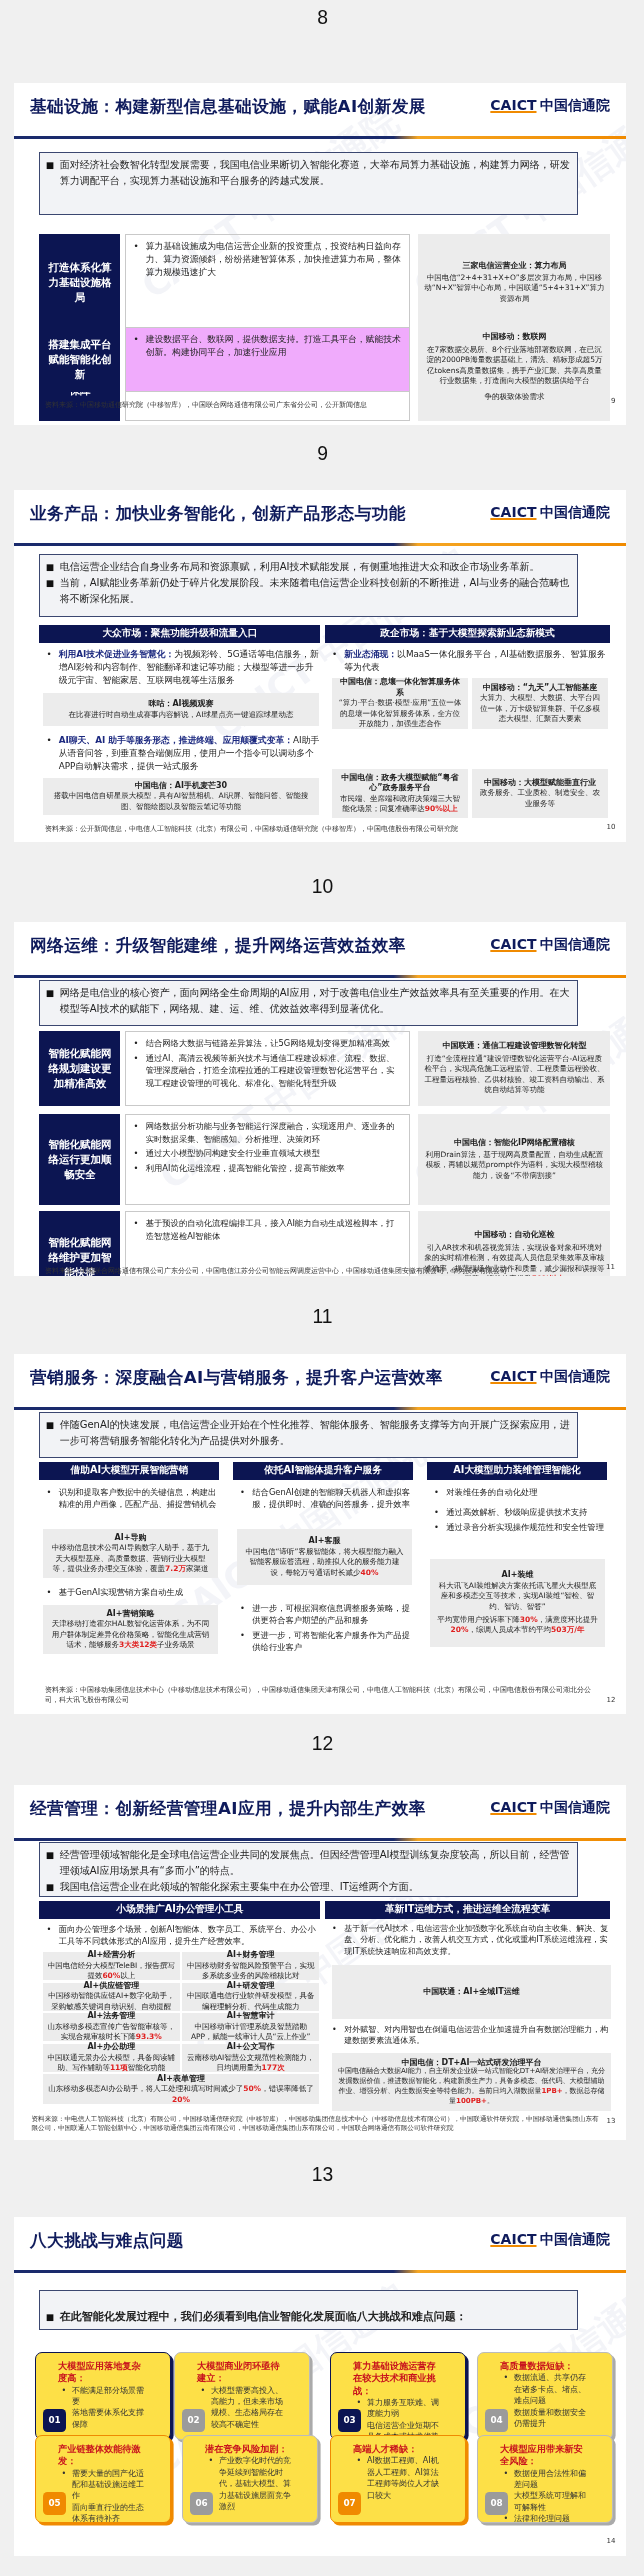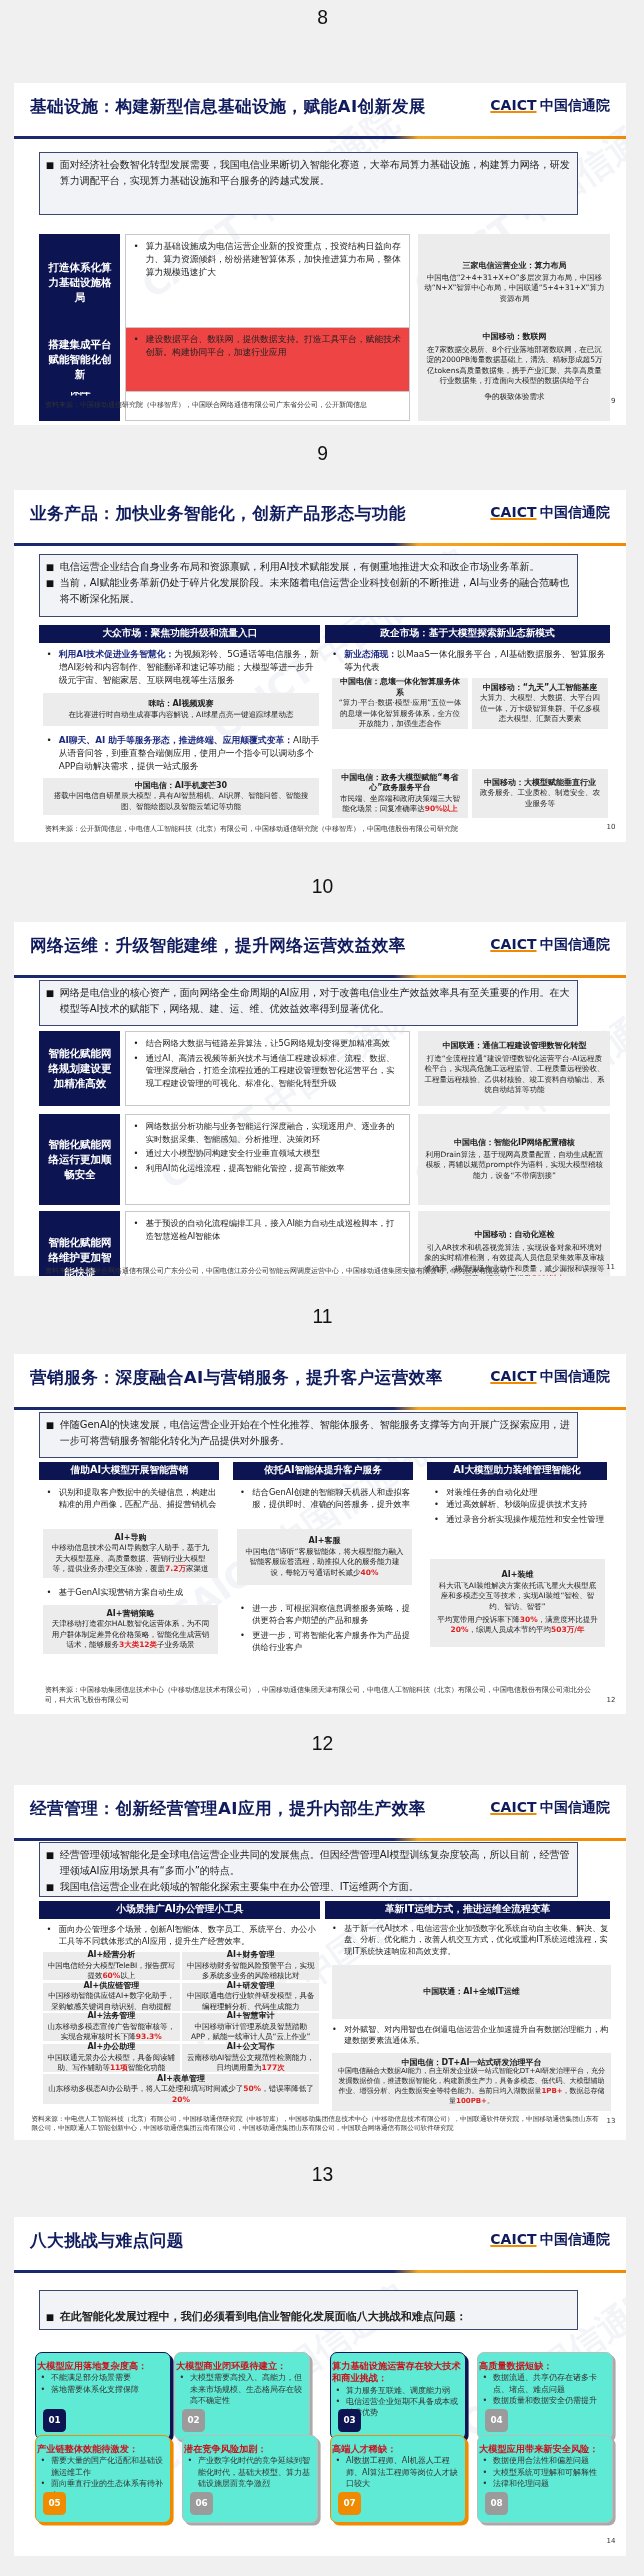--- a/index.html
+++ b/index.html
@@ -24,21 +24,21 @@
 .red{color:#e02020;font-weight:bold}
 .src{position:absolute;left:31px;font-size:7px;color:#333;line-height:9.7px}
 .snum{position:absolute;right:10.5px;font-size:7px;color:#333}
 .colhead{position:absolute;height:17.5px;background:#0c1552;color:#fff;font-weight:bold;font-size:9.7px;display:flex;align-items:center;justify-content:center}
 .bul{position:absolute;font-size:8.8px;line-height:13px;padding-left:19.3px}
 .bul .bp{position:relative}
 .bul .bp::before{content:"•";position:absolute;left:-12.3px}
 .bul .hl{color:#1d2a80;font-weight:bold}
 .gbox{position:absolute;background:#ececec;font-size:7.5px;line-height:10.5px;text-align:center;padding:3.5px 5.3px;display:flex;flex-direction:column;justify-content:center}
 .gbox b{display:block;font-size:8px}
-.card{position:absolute;width:136px;height:88px;border-radius:7px;background:#5eead4;padding:7px 1px;font-size:8px;line-height:11.4px}
+.card{position:absolute;width:136px;height:88px;border-radius:7px;background:#fde047;padding:7px 22px;font-size:8px;line-height:11.4px}
 .card.navy{border:1.8px solid #0c1552;box-shadow:2.6px 2.6px 0 #0c1552}
 .card.gray{border:1.3px solid #bbb;box-shadow:2.6px 2.6px 0 #aaa}
 .card.orange{border:1.3px solid #f08a00;box-shadow:2.6px 2.6px 0 #f08a00}
 .card .ct{color:#c8141e;font-weight:bold;font-size:9.2px;line-height:12.3px}
 .card ul{list-style:none;padding-left:14px;color:#333}
 .card li{position:relative}
 .card li::before{content:"•";position:absolute;left:-10.5px}
 .badge{position:absolute;left:7px;bottom:7px;width:23px;height:23px;border-radius:4.4px;color:#fff;font-size:8.8px;font-weight:bold;display:flex;align-items:center;justify-content:center}
 .badge.navy{background:#0c1552}.badge.gray{background:#9b9b9b}.badge.orange{background:#f08a00}
 .wm{position:absolute;font-size:35px;font-weight:bold;color:rgba(160,170,200,0.13);transform:rotate(-35deg);pointer-events:none;white-space:nowrap}
@@ -82,21 +82,21 @@
         <span>依托800G、C6T+L6T、OXC、运力地图等技术，实现最大单纤96T超大容量，超核算力圈1ms-核心算力圈2ms-边缘算力圈3ms可达和互联互通，满足毫秒必争的极致体验需求</span>
       </div>
   </div>
   <div class="row" style="top:312px;height:0"></div>
   <div class="row" style="top:264px;height:0"></div>
 </div>
 
 <div class="slide" style="top:327px;height:98px;background:transparent">
   <div class="row" style="top:0;height:65px;left:25.4px">
     <div class="rlabel">搭建集成平台赋能智能化创新</div>
-    <div class="rbody" style="background:#ef4444">
+    <div class="rbody" style="background:#f0abfc">
         <ul>
           <li>建设数据平台、数联网，提供数据支持。打造工具平台，赋能技术创新。构建协同平台，加速行业应用</li>
         </ul>
       </div>
     <div class="rcase">
         <b>中国移动：数联网</b>
         <span>在7家数据交易所、8个行业落地部署数联网，在已沉淀的2000PB海量数据基础上，清洗、精标形成超5万亿tokens高质量数据集，携手产业汇聚、共享高质量行业数据集，打造面向大模型的数据供给平台</span>
       </div>
   </div>
   <div class="src" style="top:74px">资料来源：中国移动通信研究院（中移智库），中国联合网络通信有限公司广东省分公司，公开新闻信息</div>
@@ -247,21 +247,21 @@
       <span><span>中国电信“谛听”客服智能体，将大模型能力融入智能客服应答流程，助推拟人化的服务能力建设，每轮万号通话时长减少</span><span class="red">40%</span></span>
     </div>
   <div class="bul" style="left:219px;top:248px;width:180px;font-size:8.3px;line-height:12.3px">
       <div class="bp">进一步，可根据洞察信息调整服务策略，提供更符合客户期望的产品和服务</div>
       <div class="bp" style="margin-top:2.6px">更进一步，可将智能化客户服务作为产品提供给行业客户</div>
     </div>
 
   <div class="colhead" style="left:413px;top:108px;width:180px">AI大模型助力装维管理智能化</div>
   <div class="bul" style="left:413px;top:132px;width:180px;font-size:8.3px;line-height:12.3px">
     <div class="bp">对装维任务的自动化处理</div>
-    <div class="bp" style="margin-top:0">通过高效解析、秒级响应提供技术支持</div>
+    <div class="bp" style="margin-top:8px">通过高效解析、秒级响应提供技术支持</div>
     <div class="bp" style="margin-top:2.6px">通过录音分析实现操作规范性和安全性管理</div>
   </div>
   <div class="gbox" style="left:416px;top:205px;width:175px;height:88px">
     <b>AI+装维</b>
       <span>科大讯飞AI装维解决方案依托讯飞星火大模型底座和多模态交互等技术，实现AI装维“智检、智约、智访、智答”</span>
     <span style="margin-top:2.6px"><span>平均宽带用户投诉率下降</span><span class="red">30%</span><span>，满意度环比提升</span><span class="red">20%</span><span>，综调人员成本节约平均</span><span class="red">503万/年</span></span>
   </div>
   <div class="src" style="top:332px;width:553px">资料来源：中国移动集团信息技术中心（中移动信息技术有限公司），中国移动通信集团天津有限公司，中电信人工智能科技（北京）有限公司，中国电信股份有限公司湖北分公司，科大讯飞股份有限公司</div>
   <div class="snum" style="top:342px">12</div>
 </div>

